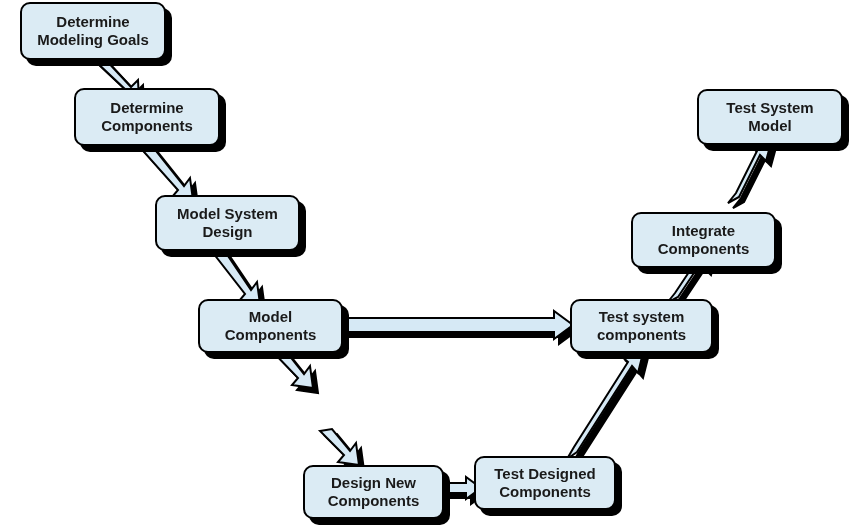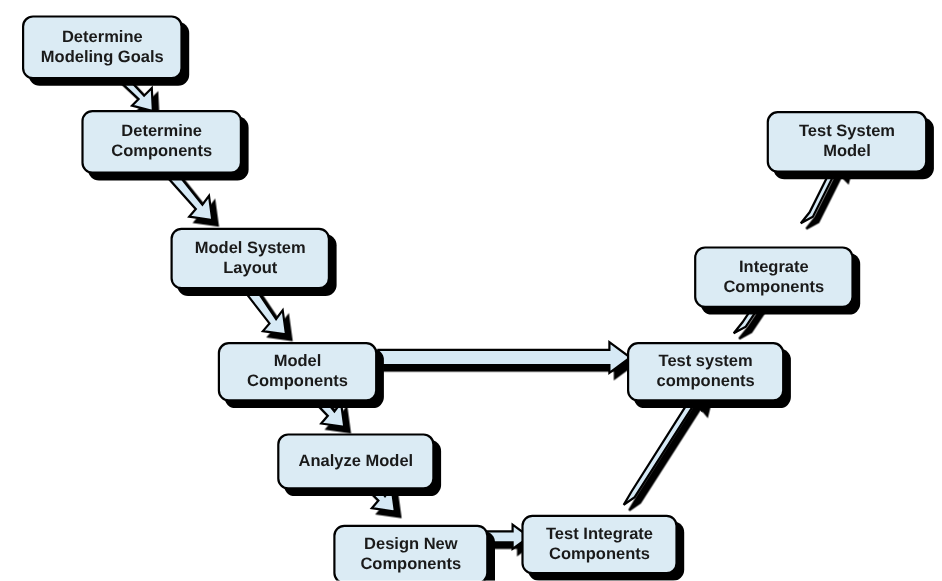--- a/index.html
+++ b/index.html
@@ -41,21 +41,20 @@
     align-items: center;
     justify-content: center;
     text-align: center;
     color: #1a1a1a;
     font-weight: bold;
     font-size: 15px;
     line-height: 1.18;
     padding: 2px 0;
     white-space: pre-line;
     z-index: 5;
-    margin-top: 12px;
   }
 </style>
 </head>
 <body>
 
 <div id="diagram-root">
 
   <svg id="edges-layer" viewBox="0 0 856 528">
     <defs>
       <filter id="arrowShadow" x="-30%" y="-30%" width="180%" height="180%">
@@ -94,39 +93,36 @@
 Modeling Goals</span>
     </div>
 
     <div class="node" style="left:74px; top:88px; width:146px; height:58px;">
       <span>Determine
 Components</span>
     </div>
 
     <div class="node" style="left:155px; top:195px; width:145px; height:56px;">
       <span>Model System
-Layout</span>
+Design</span>
     </div>
 
     <div class="node" style="left:198px; top:299px; width:145px; height:54px;">
       <span>Model
 Components</span>
     </div>
 
-    <div class="node" style="left:252px; top:382px; width:143px; height:51px;">
-      <span>Analyze Model</span>
-    </div>
 
     <div class="node" style="left:303px; top:465px; width:141px; height:54px;">
       <span>Design New
 Components</span>
     </div>
 
     <div class="node" style="left:474px; top:456px; width:142px; height:54px;">
-      <span>Test Integrate
+      <span>Test Designed
 Components</span>
     </div>
 
     <div class="node" style="left:570px; top:299px; width:143px; height:54px;">
       <span>Test system
 components</span>
     </div>
 
     <div class="node" style="left:631px; top:212px; width:145px; height:56px;">
       <span>Integrate

